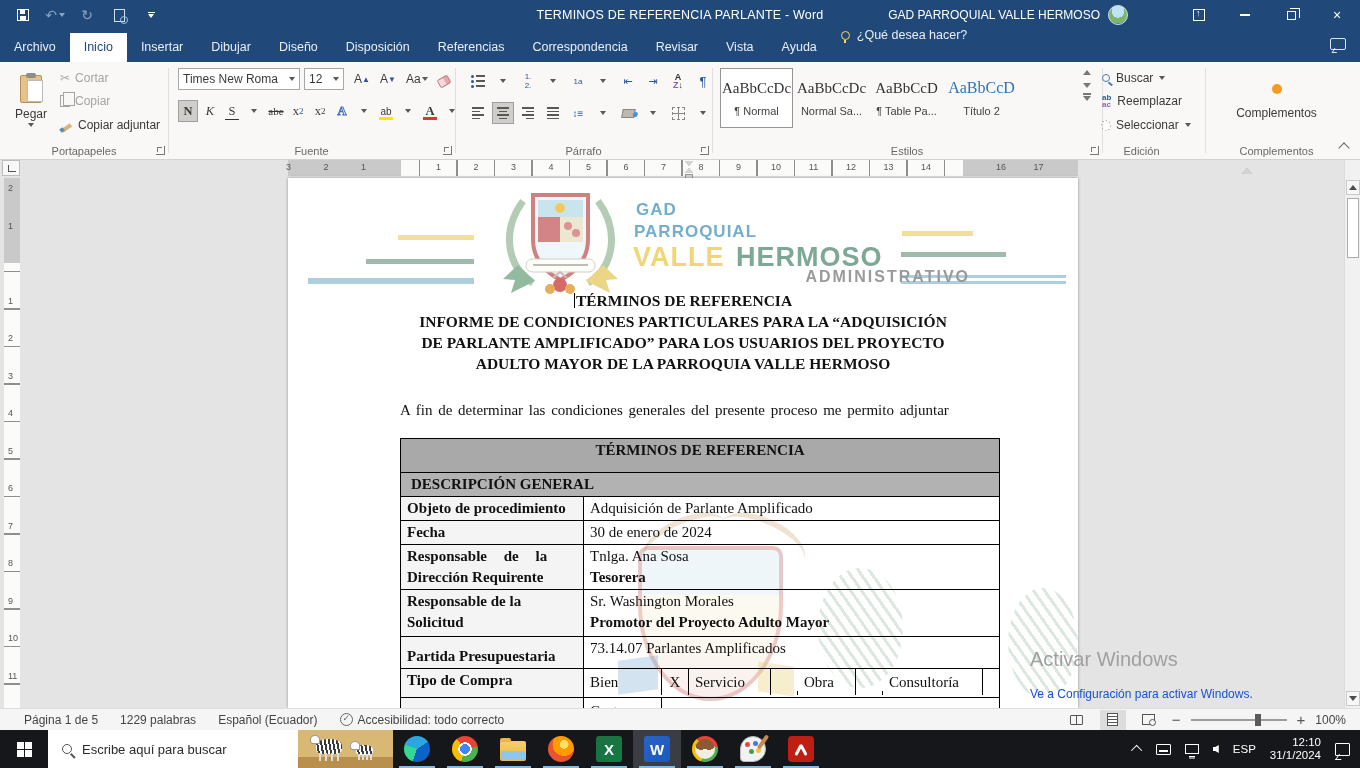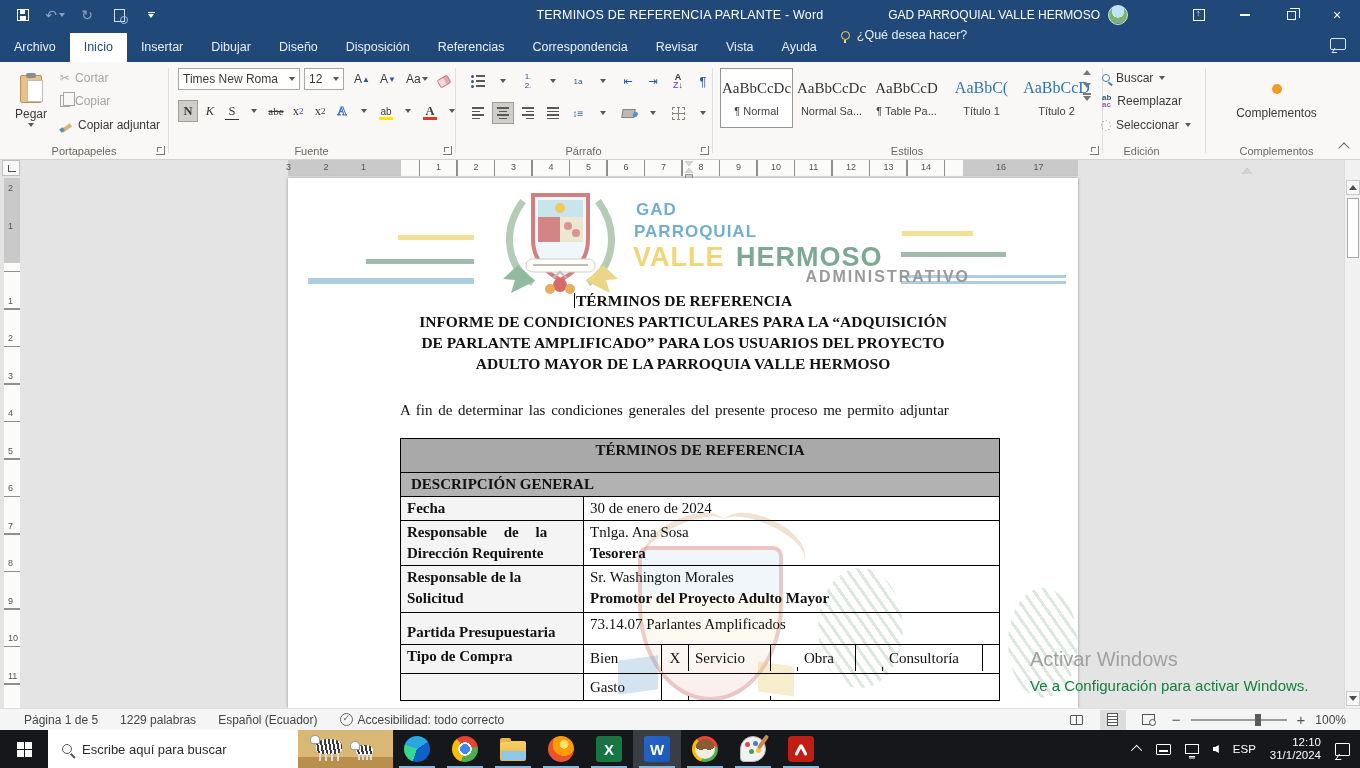--- a/index.html
+++ b/index.html
@@ -173,21 +173,21 @@
   .lblcell { width:183px; font-weight:bold; background:#f4f4f4; }
   .valcell { background:transparent; }
   .just1 { word-spacing:13px; }
   .subwrap { display:flex; height:100%; align-items:flex-end; }
   .subwrap span { border-right:1px solid #000; padding:2px 6px; line-height:22px; }
   .subwrap span:last-child { border-right:none; }
   .subwrap .xc { text-align:center; padding:2px 0; }
   
   .activation { position:absolute; left:1030px; top:488px; color:#a0a0a0; font-family:"Liberation Sans",sans-serif; }
   .activation .l1 { font-size:20px; }
-  .activation .l2 { font-size:15px; color:#15803d; margin-top:6px; white-space:nowrap; }
+  .activation .l2 { font-size:12px; color:#1d4ed8; margin-top:16px; white-space:nowrap; }
   
   .scrollbar { position:absolute; right:0; top:0; width:16px; height:548px; background:#f1f1f1; border-left:1px solid #dcdcdc; }
   .sb-btn { position:absolute; left:1px; width:14px; height:15px; background:#f7f7f7; border:1px solid #c9c9c9; display:flex; align-items:center; justify-content:center; }
   .sb-thumb { position:absolute; left:2px; top:38px; width:12px; height:60px; background:#fff; border:1px solid #ababab; }
   .sb-tri-u { width:0; height:0; border-left:4px solid transparent; border-right:4px solid transparent; border-bottom:5px solid #4d4d4d; }
   .sb-tri-d { width:0; height:0; border-left:4px solid transparent; border-right:4px solid transparent; border-top:5px solid #4d4d4d; }
 
   
   .statusbar { position:absolute; left:0; top:708px; width:1360px; height:22px; background:#f5f5f5; border-top:1px solid #dfdfdf; font-size:12px; color:#444; display:flex; align-items:center; }
   .sb-item { padding:0 11px; white-space:nowrap; }
@@ -480,24 +480,20 @@
         </div>
         <div class="card">
           <span class="prev">AaBbCcDc</span>
           <span class="nm">Normal Sa...</span>
         </div>
         <div class="card">
           <span class="prev">AaBbCcD</span>
           <span class="nm">¶ Table Pa...</span>
         </div>
         <div class="card">
-          <span class="prev blue">AaBbC(</span>
-          <span class="nm">Título 1</span>
-        </div>
-        <div class="card">
           <span class="prev blue">AaBbCcD</span>
           <span class="nm">Título 2</span>
         </div>
       </div>
       <div class="stylearrows">
         <span class="tri-u"></span>
         <span class="tri-d"></span>
         <span class="tri-d tri-dd"></span>
       </div>
       <div class="grp-label">Estilos</div>
@@ -639,20 +635,24 @@
       </div>
 
       <table class="doc-table">
         <tbody>
             <tr class="t-head">
           <td colspan="2">TÉRMINOS DE REFERENCIA</td>
         </tr>
         <tr class="t-sect">
           <td colspan="2">DESCRIPCIÓN GENERAL</td>
         </tr>
+        <tr style="height:22px">
+          <td class="lblcell">Objeto de procedimiento</td>
+          <td class="valcell">Adquisición de Parlante Amplificado</td>
+        </tr>
         <tr style="height:23px">
           <td class="lblcell">Fecha</td>
           <td class="valcell">30 de enero de 2024</td>
         </tr>
         <tr style="height:45px">
           <td class="lblcell"><span class="just1">Responsable de la</span><br><span>Dirección Requirente</span></td>
           <td class="valcell"><span>Tnlga. Ana Sosa</span><br><b>Tesorera</b></td>
         </tr>
         <tr style="height:47px">
           <td class="lblcell"><span>Responsable de la</span><br><span>Solicitud</span></td>

